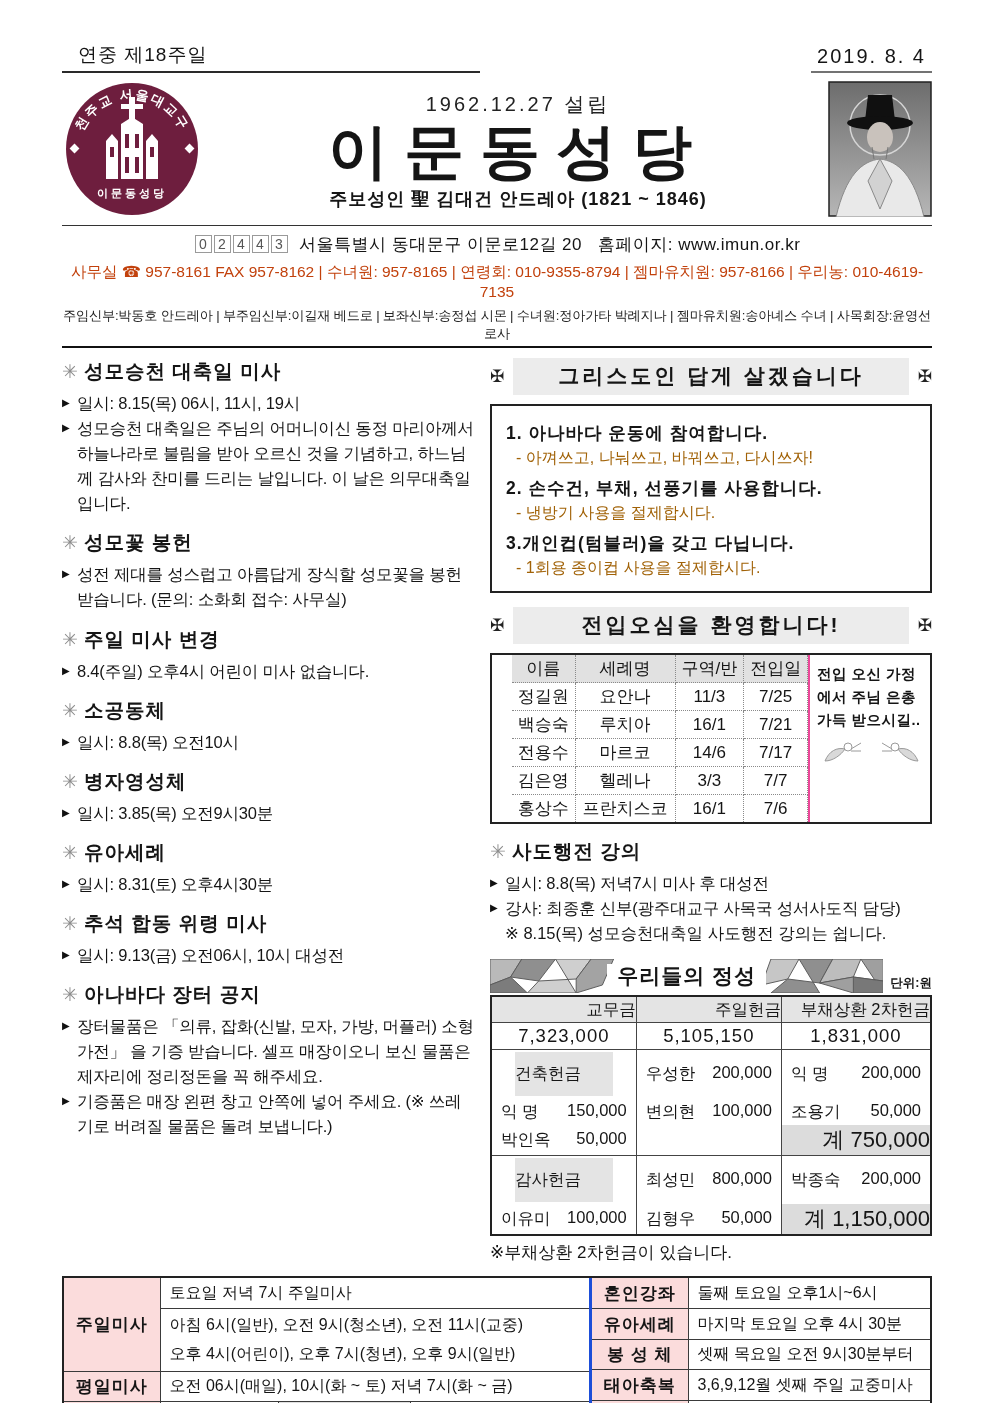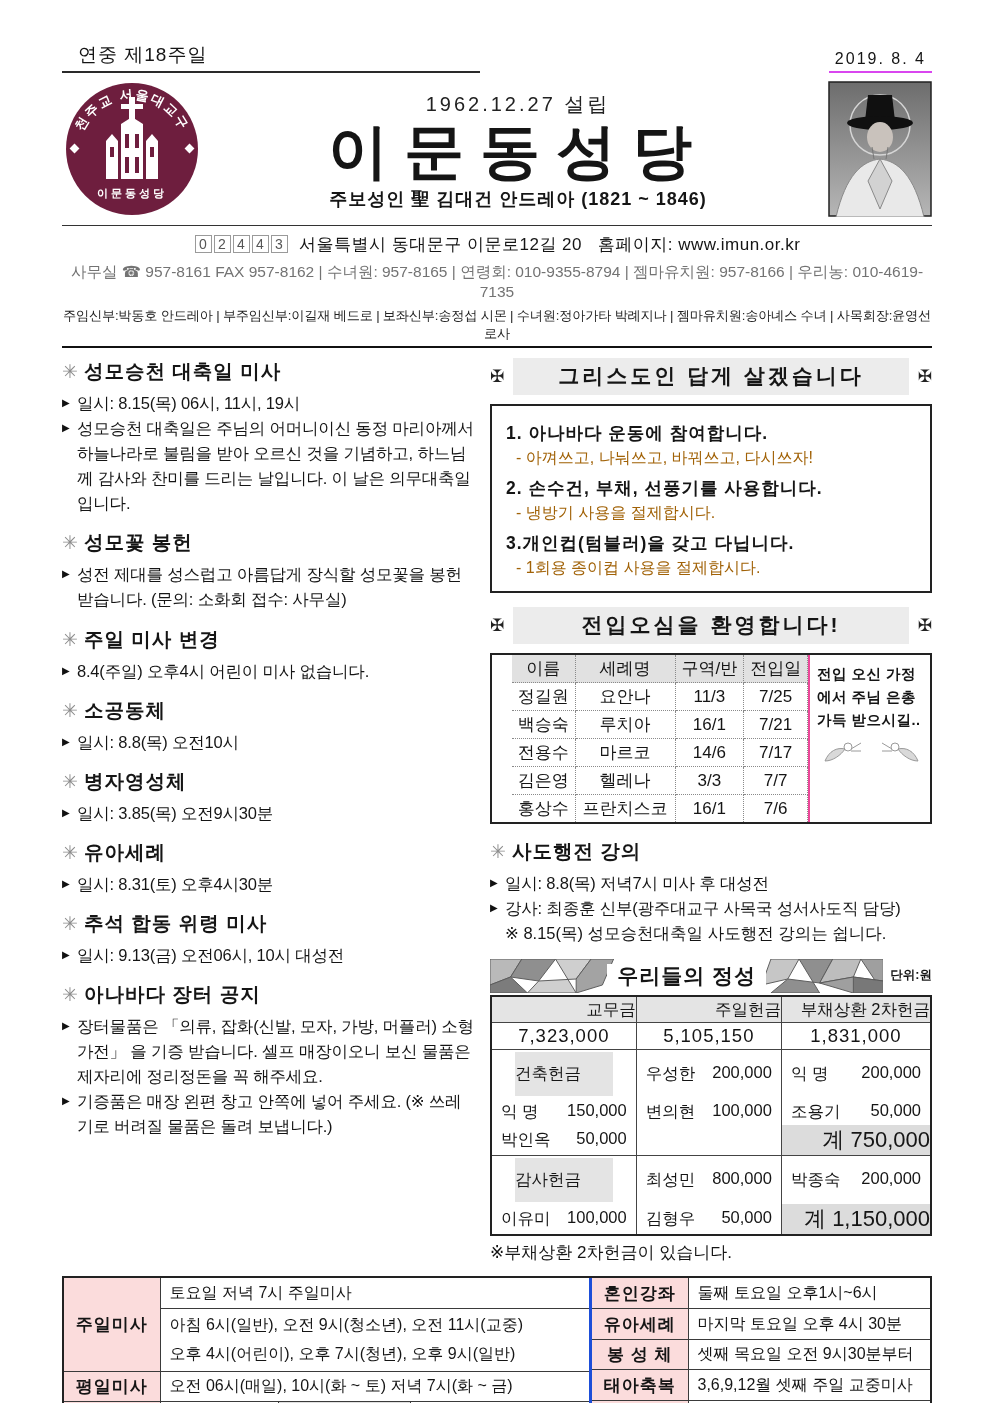--- a/index.html
+++ b/index.html
@@ -3,38 +3,38 @@
 <meta charset="utf-8">
 <style>
   * { box-sizing: border-box; }
   html,body { margin:0; padding:0; background:#fff; }
   body { width:992px; height:1403px; font-family:"Liberation Sans","DejaVu Sans",sans-serif; color:#151515; overflow:hidden; }
   .page { position:relative; width:992px; height:996px; padding:42px 60px 0 62px; }
 
   
   .toprow { display:flex; justify-content:space-between; align-items:flex-end; }
   .week-label { font-size:19px; letter-spacing:1px; border-bottom:2px solid #2a2a2a; width:418px; padding:0 0 3px 16px; }
-  .issue-date { font-size:16px; letter-spacing:2px; border-bottom:2px solid #d946ef; padding:0 6px 3px 6px; }
+  .issue-date { font-size:20px; letter-spacing:2px; border-bottom:2px solid #737373; padding:0 6px 3px 6px; }
 
   
   .masthead { display:flex; align-items:center; margin-top:8px; height:140px; }
   .logo-wrap { width:146px; flex:0 0 146px; }
   .mast-center { flex:1; text-align:center; }
   .established { font-size:20px; letter-spacing:3px; color:#222; }
   .church-name { font-size:60px; font-weight:bold; letter-spacing:16px; line-height:1.05; margin:2px 0 4px 0; white-space:nowrap; }
   .patron { font-size:18px; font-weight:bold; letter-spacing:1px; }
   .photo-wrap { width:104px; flex:0 0 104px; }
 
   .rule-thin { border-bottom:1.5px solid #333; margin-top:4px; }
   .rule-thick { border-bottom:2.5px solid #111; margin-top:3px; }
 
   
   .addr-row { text-align:center; font-size:17px; margin-top:7px; letter-spacing:.5px; }
   .zip-box { display:inline-block; border:1px solid #9a9a9a; color:#555; font-size:14px; min-width:17px; padding:0 2px; margin:0 1px; text-align:center; vertical-align:1px; }
-  .contact-row { text-align:center; font-size:15.5px; margin-top:6px; color:#737373; }
+  .contact-row { text-align:center; font-size:15.5px; margin-top:6px; color:#c2410c; }
   .staff-row { text-align:center; font-size:13.2px; margin-top:6px; color:#222; letter-spacing:-0.2px; }
 
   
   .cols { display:flex; gap:14px; margin-top:10px; }
   .col-left { width:414px; flex:0 0 414px; }
   .col-right { flex:1; }
 
   .sec { margin-bottom:13px; }
   .sec-title { font-size:19.5px; font-weight:bold; letter-spacing:1px; margin-bottom:6px; }
   .marker { color:#8d8d8d; font-weight:normal; font-size:19px; margin-right:5px; }
@@ -59,21 +59,21 @@
   .welcome-table th { background:#e1e1e1; font-weight:normal; }
   .welcome-table th, .welcome-table td { border:1px dotted #8a8a8a; text-align:center; padding:2px 4px; height:27px; }
   .welcome-table tr > *:first-child { border-left:none; }
   .welcome-table tr:first-child > * { border-top:none; }
   .welcome-table tr:last-child > * { border-bottom:none; }
   .blessing { width:122px; border-left:2px solid #ec4899; padding:8px 4px 2px 7px; }
   .blessing-line { font-size:14.5px; font-weight:bold; letter-spacing:.5px; line-height:1.6; white-space:nowrap; }
   .angels { display:flex; justify-content:space-between; padding:4px 2px 0; }
 
   
-  .banner-row { display:flex; align-items:center; gap:7px; margin-bottom:0; }
+  .banner-row { display:flex; align-items:flex-end; gap:7px; margin-bottom:0; }
   .banner { position:relative; flex:1; height:34px; }
   .banner svg { position:absolute; inset:0; width:100%; height:100%; }
   .banner-title { position:absolute; left:0; right:0; top:3px; text-align:center; font-size:21px; font-weight:bold; letter-spacing:1px; background:transparent; }
   .banner-title span { background:#fff; padding:0 10px; }
   .unit { font-size:12.5px; font-weight:bold; white-space:nowrap; padding-bottom:1px; }
 
   .offer-table { width:100%; border:2px solid #222; border-collapse:collapse; font-size:16.5px; margin-top:2px; }
   .offer-table td { border-right:1px solid #444; height:27px; padding:0; }
   .offer-table td:last-child { border-right:none; }
   .offer-head td { background:#e4e4e4; text-align:right; border-bottom:1px solid #444; }

